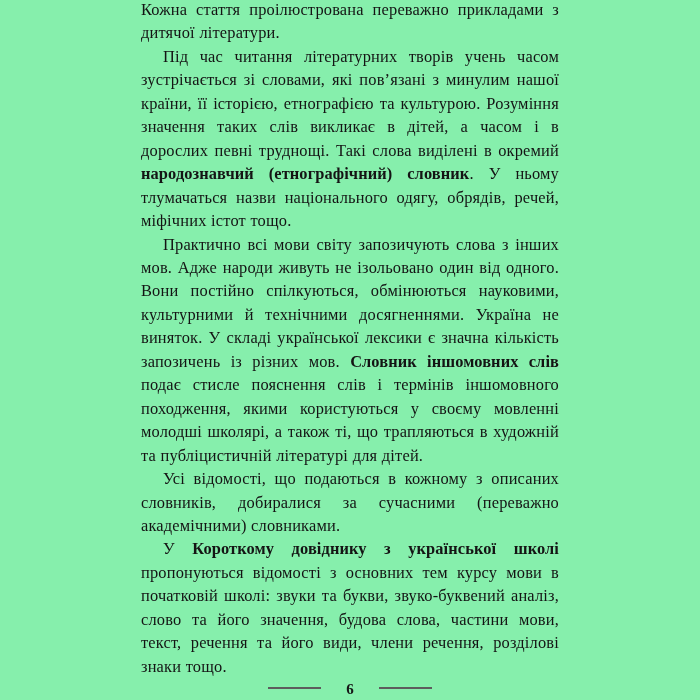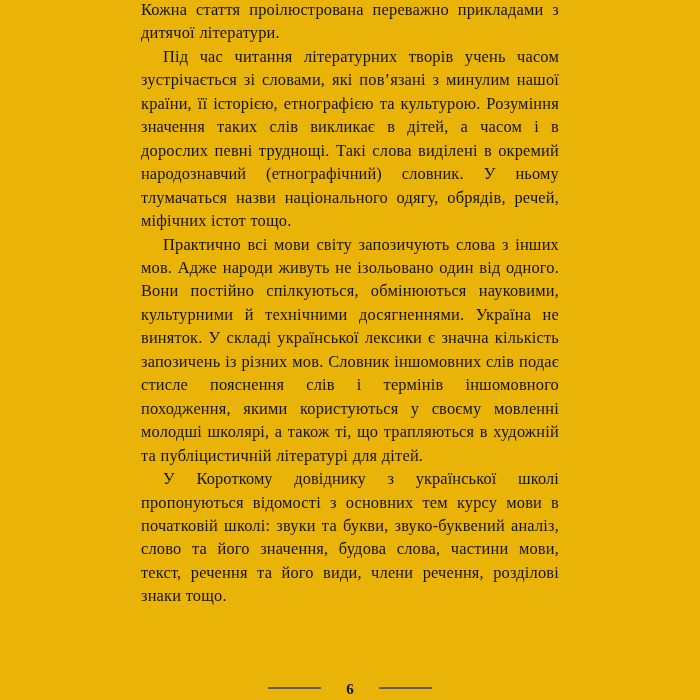--- a/index.html
+++ b/index.html
@@ -13,21 +13,21 @@
     overflow: hidden;
     font-family: "Liberation Serif", "DejaVu Serif", serif;
     color: #141414;
     -webkit-font-smoothing: antialiased;
   }
 
   #page {
     position: relative;
     width: 700px;
     height: 700px;
-    background: #eab308;
+    background: #86efac;
   }
 
   
   #text-column {
     position: absolute;
     left: 141px;
     top: -2px;
     width: 418px;
   }
 
@@ -37,21 +37,21 @@
     text-align: justify;
     text-justify: inter-word;
     font-size: 16.4px;
     line-height: 23.45px;
     letter-spacing: 0.18px;
     word-spacing: 0.3px;
     hyphens: manual;
   }
   .para:first-child { text-indent: 0; }
 
-  .para b { font-weight: 400; letter-spacing: 0.1px; }
+  .para b { font-weight: 700; letter-spacing: 0.1px; }
 
   
   #footer {
     position: absolute;
     left: 0;
     top: 676px;
     width: 700px;
     height: 24px;
     display: flex;
     align-items: center;
@@ -77,20 +77,21 @@
 </style>
 </head>
 <body>
 
 <div id="page">
 
   <div id="text-column">
       <p class="para"><span>Кожна стаття проілюстрована переважно прикладами з дитячої літератури.</span></p>
       <p class="para"><span>Під час читання літературних творів учень часом зустрічається зі словами, які пов’язані з минулим нашої країни, її історією, етнографією та культурою. Розуміння значення таких слів викликає в дітей, а часом і в дорослих певні труднощі. Такі слова виділені в окремий </span><b>народознавчий (етнографічний) словник</b><span>. У ньому тлумачаться назви національного одягу, обрядів, речей, міфічних істот тощо.</span></p>
       <p class="para"><span>Практично всі мови світу запозичують слова з інших мов. Адже народи живуть не ізольовано один від одного. Вони постійно спілкуються, обмінюються науковими, культурними й технічними досягненнями. Україна не виняток. У складі української лексики є значна кількість запозичень із різних мов. </span><b>Словник іншомовних слів</b><span> подає стисле пояснення слів і термінів іншомовного походження, якими користуються у своєму мовленні молодші школярі, а також ті, що трапляються в художній та публіцистичній літературі для дітей.</span></p>
+      <p class="para"><span>Усі відомості, що подаються в кожному з описаних словників, добиралися за сучасними (переважно академічними) словниками.</span></p>
       <p class="para"><span>У </span><b>Короткому довіднику з української школі</b><span> пропонуються відомості з основних тем курсу мови в початковій школі: звуки та букви, звуко-буквений аналіз, слово та його значення, будова слова, частини мови, текст, речення та його види, члени речення, розділові знаки тощо.</span></p>
     </div>
 
   <div id="footer">
     <span class="foot-rule"></span>
     <span id="page-number">6</span>
     <span class="foot-rule"></span>
   </div>
 
 </div>

